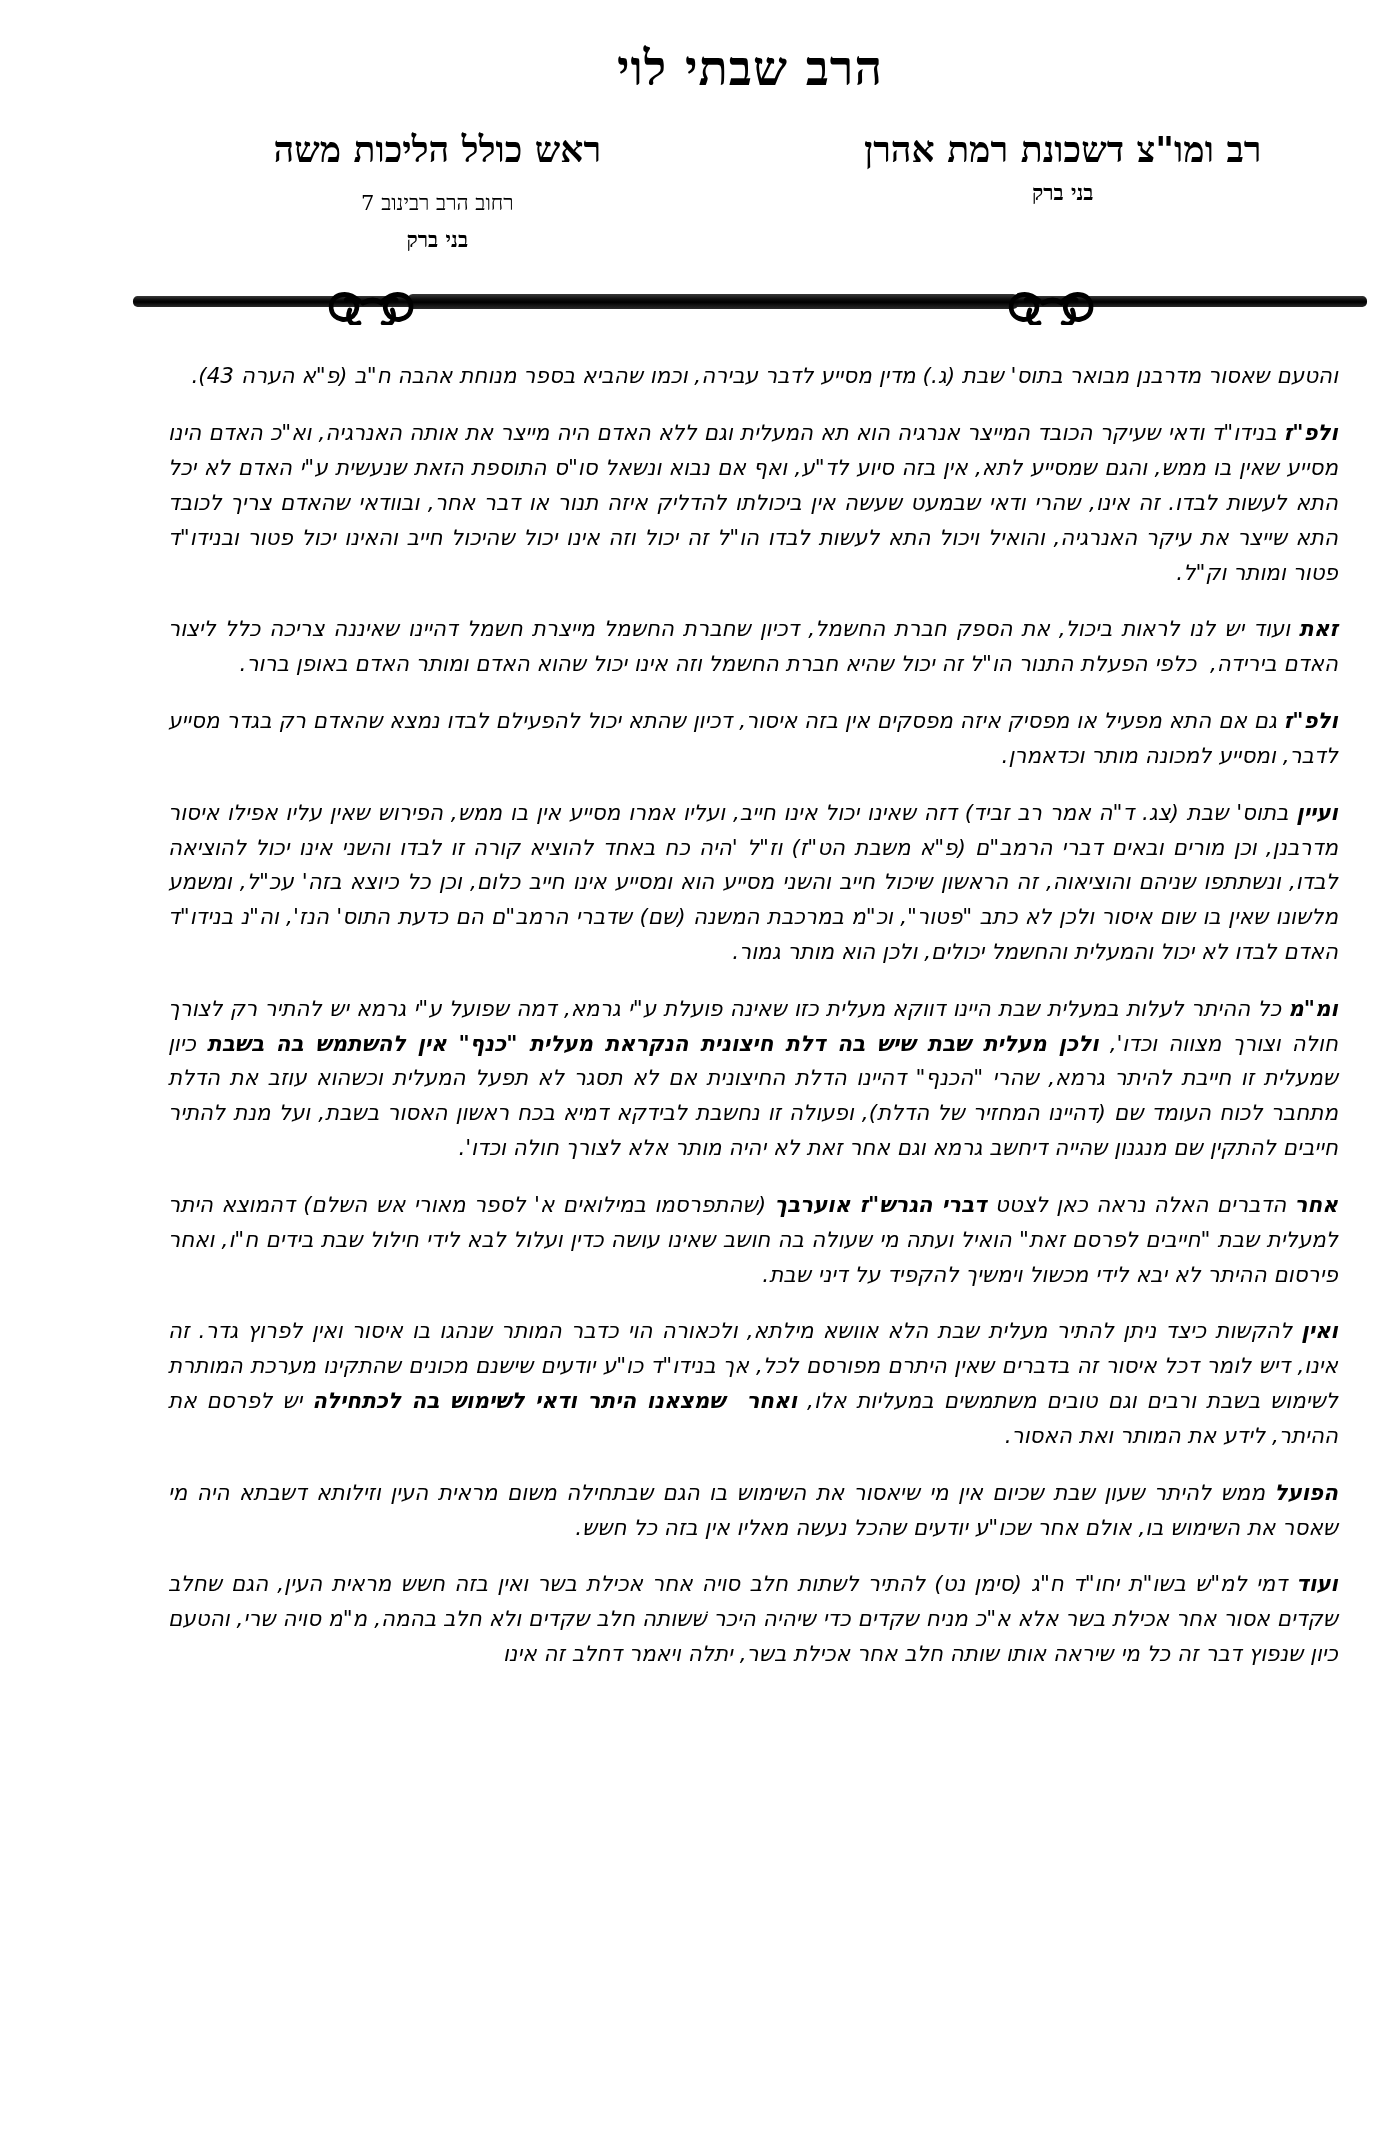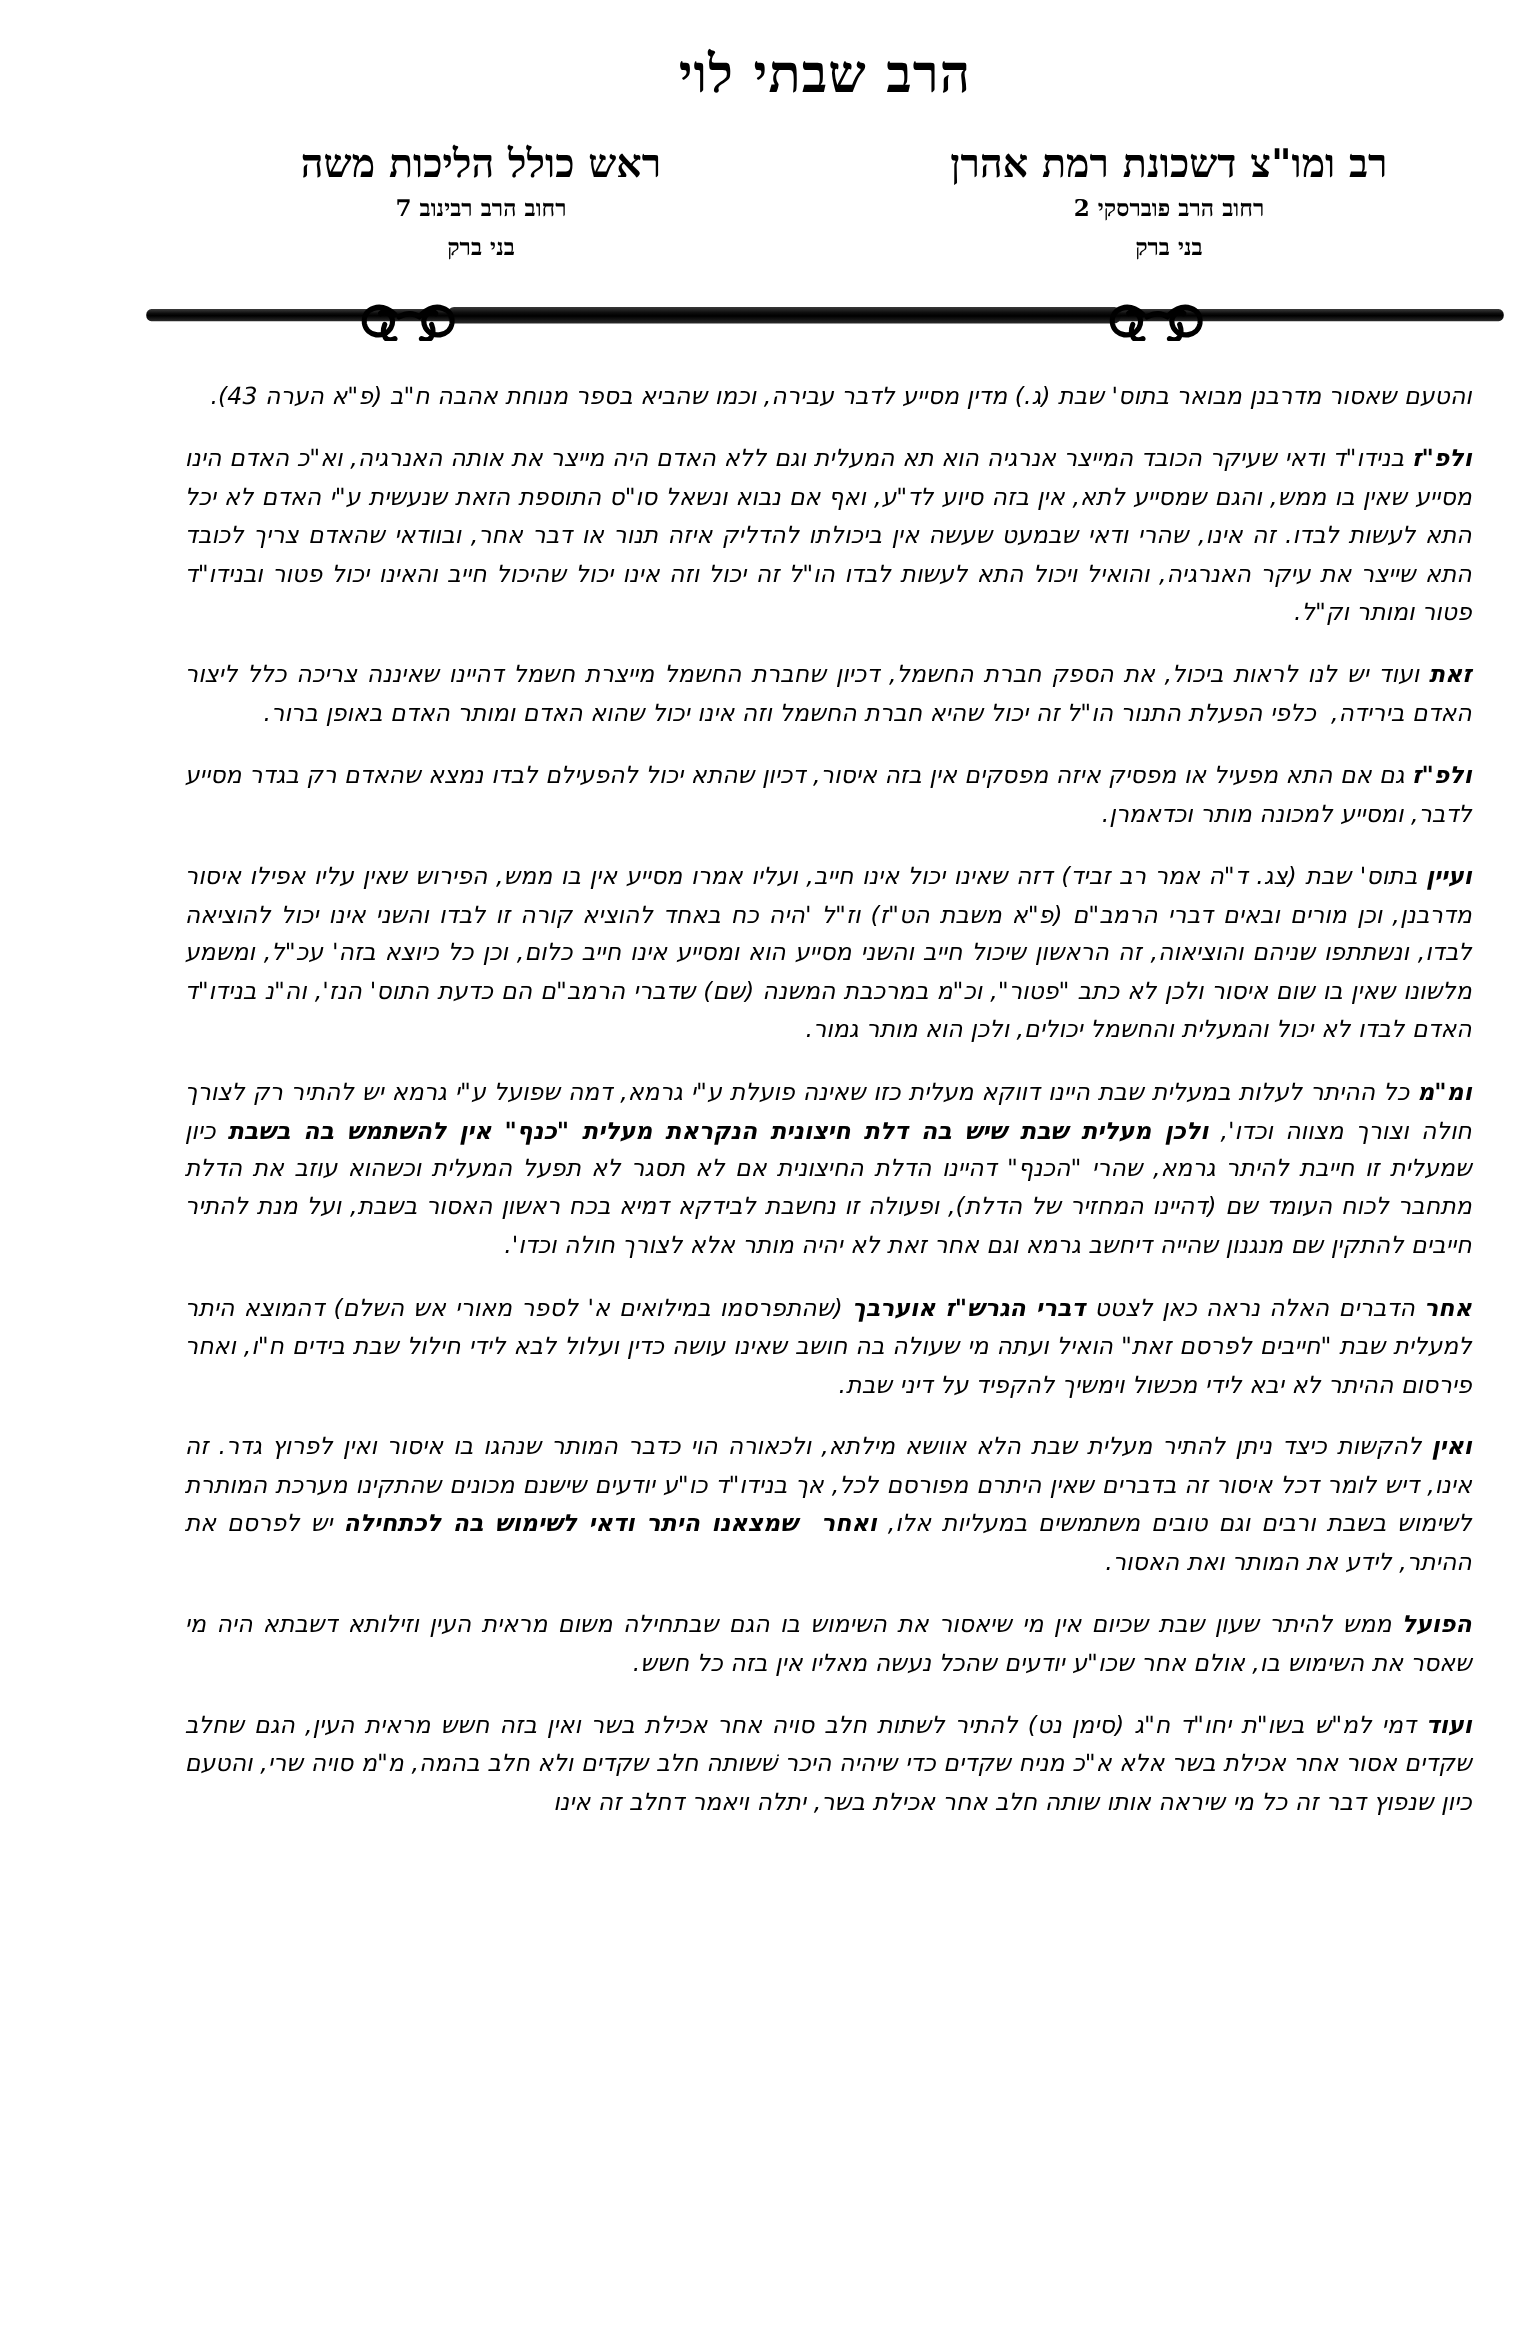--- a/index.html
+++ b/index.html
@@ -58,24 +58,24 @@
   .contact-block.right { text-align: center; }
   .contact-block.left  { text-align: center; }
 
   .contact-line1 {
     font-weight: 700;
     font-size: 36px;
     line-height: 1.35;
     white-space: nowrap;
   }
   .contact-line2 {
-    font-weight: 700;
+    font-weight: 400;
     font-size: 21px;
     line-height: 1.5;
-    margin-top: 0;
+    margin-top: 15px;
     text-align: center;
   }
   .contact-line3 {
     font-weight: 700;
     font-size: 21px;
     line-height: 1.5;
     margin-top: 4px;
   }
 
   
@@ -121,21 +121,20 @@
 <div class="page">
 
   <header class="letterhead">
 
     <h1 class="masthead-title">הרב שבתי לוי</h1>
 
     <div class="contact-row">
 
       <div class="contact-block right">
         <div class="contact-line1">רב ומו"צ דשכונת רמת אהרן</div>
-        <div class="contact-line2">רחוב הרב פוברסקי 2</div>
         <div class="contact-line3">בני ברק</div>
       </div>
 
       <div class="contact-block left">
         <div class="contact-line1">ראש כולל הליכות משה</div>
         <div class="contact-line2">רחוב הרב רבינוב 7</div>
         <div class="contact-line3">בני ברק</div>
       </div>
 
     </div>

